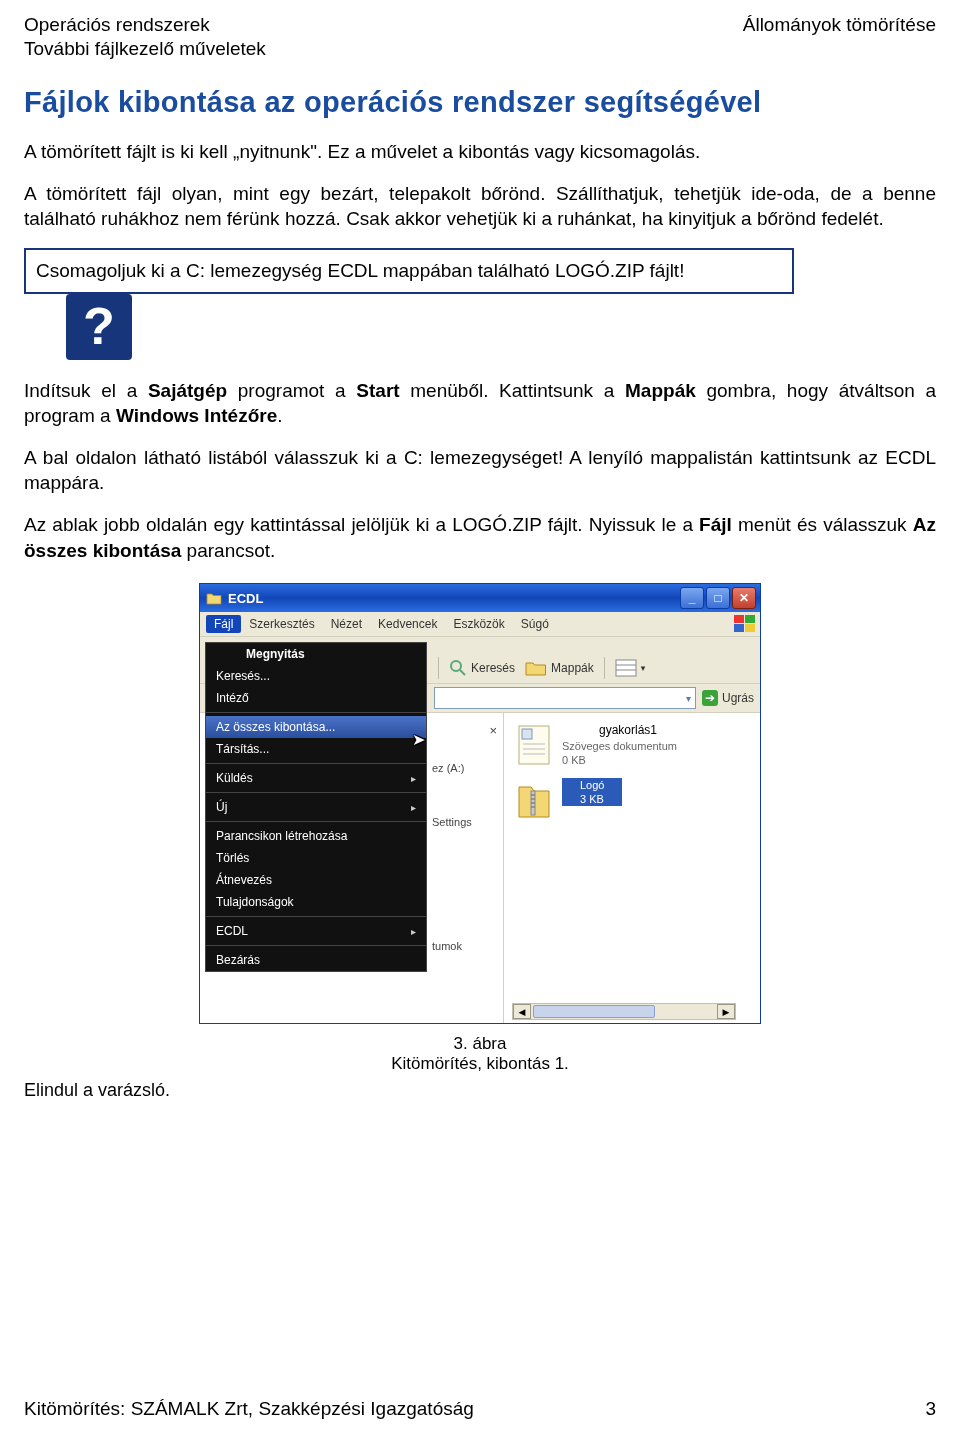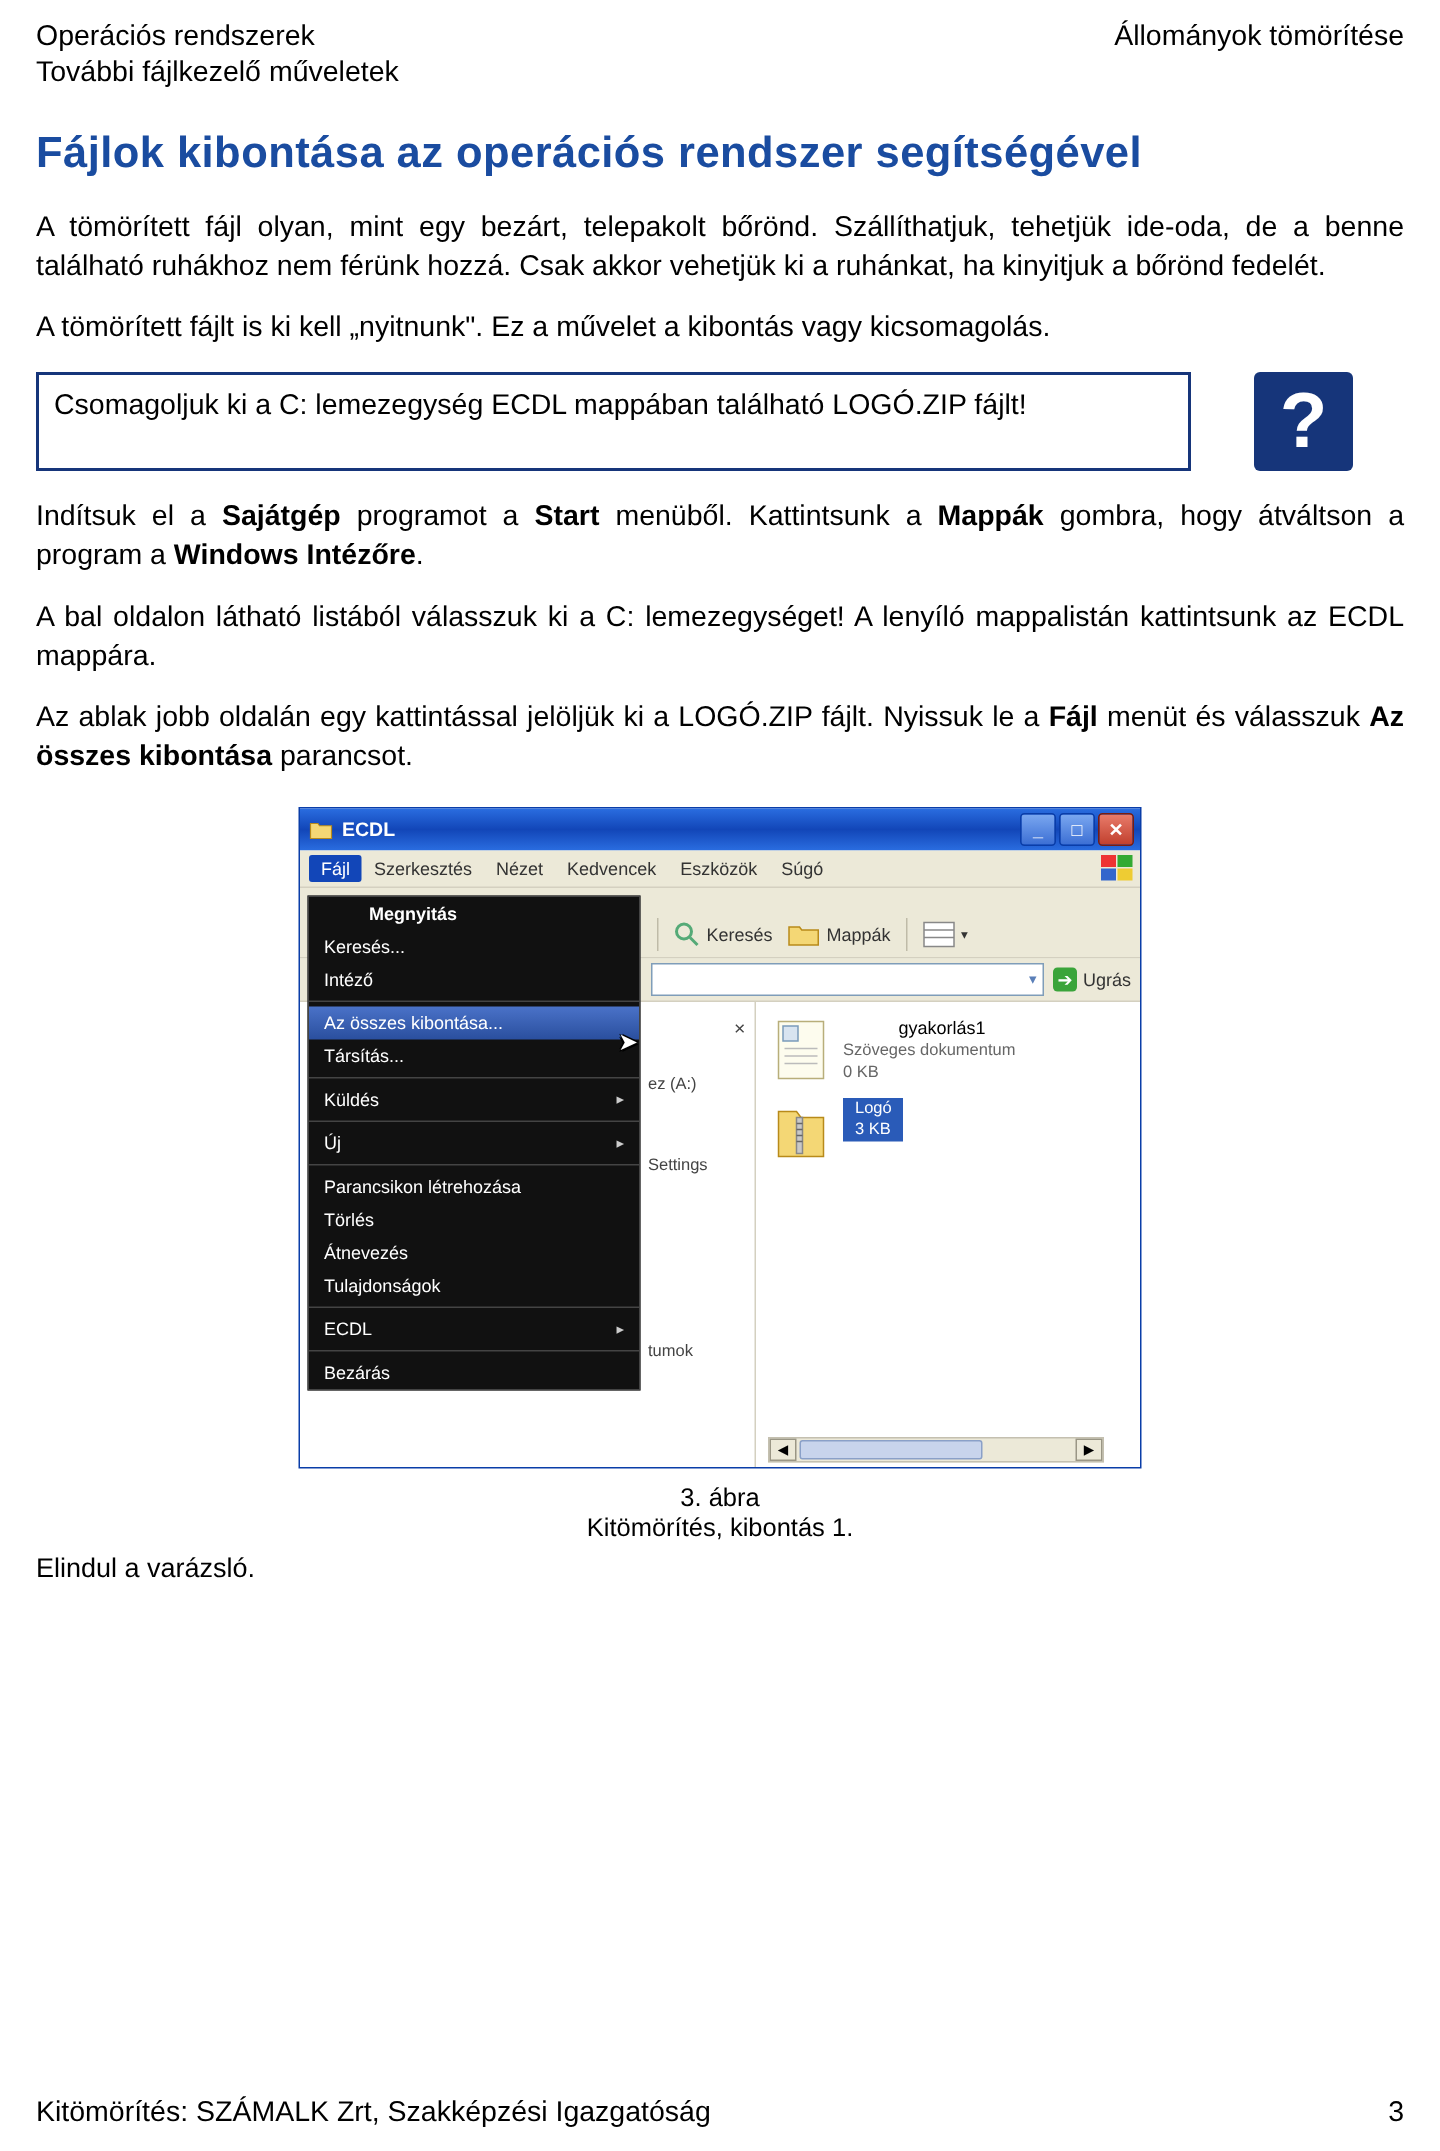--- a/index.html
+++ b/index.html
@@ -34,20 +34,21 @@
   .body-text {
     font-size: 19px;
     line-height: 1.35;
     text-align: justify;
   }
   .para { margin: 0 0 16px 0; }
   .task-row {
     display: flex;
     align-items: stretch;
     margin: 10px 0 18px 0;
+    flex-direction: column;
   }
   .task-box {
     border: 2px solid #16357a;
     padding: 8px 10px;
     font-size: 19px;
     width: 770px;
     box-sizing: border-box;
     text-align: justify;
   }
   .help-icon {
@@ -175,21 +176,21 @@
   .right-pane {
     flex:1; padding:10px 8px 4px 10px;
     display:flex; flex-direction:column;
     position:relative;
   }
   .file-row { display:flex; gap:8px; margin-bottom:10px; }
   .file-ic { width:40px; height:44px; flex:0 0 40px; display:flex; align-items:center; justify-content:center;}
   .file-meta { font-size:11px; color:#666; line-height:1.3;}
   .file-name { color:#000; font-size:12px;margin-left:37px;}
   .sel-box {
-    background:#2a5bb8; color:#fff; display:inline-block; padding:0 8px;
+    background:#2a5bb8; color:#fff; display:inline-block; padding:0 18px;
   }
   .scroll-h {
     position:absolute; bottom:3px; left:8px; right:24px; height:15px;
     background:#ece9d8; border:1px solid #c4c0b0;
     display:flex;
   }
   .sc-btn{ width:16px; background:#ece9d8; border:1px solid #9a9685; display:flex;align-items:center;justify-content:center; font-size:9px;}
   .sc-track{ flex:1; position:relative;}
   .sc-thumb{ position:absolute; left:2px; top:1px; height:11px; width:120px; background:#c8d4ec; border:1px solid #8aa0c8; border-radius:2px;}
   .figure-caption {
@@ -208,22 +209,22 @@
 <div class="page">
   <div class="header-row">
     <div>Operációs rendszerek</div>
     <div>Állományok tömörítése</div>
   </div>
   <div class="header-left-line2">További fájlkezelő műveletek</div>
 
   <h1 class="title">Fájlok kibontása az operációs rendszer segítségével</h1>
 
   <div class="body-text">
+    <p class="para">A tömörített fájlt is ki kell „nyitnunk". Ez a művelet a kibontás vagy kicsomagolás.</p>
     <p class="para">A tömörített fájl olyan, mint egy bezárt, telepakolt bőrönd. Szállíthatjuk, tehetjük ide-oda, de a benne található ruhákhoz nem férünk hozzá. Csak akkor vehetjük ki a ruhánkat, ha kinyitjuk a bőrönd fedelét.</p>
-    <p class="para">A tömörített fájlt is ki kell „nyitnunk". Ez a művelet a kibontás vagy kicsomagolás.</p>
 
     <div class="task-row">
       <div class="task-box">Csomagoljuk ki a C: lemezegység ECDL mappában található LOGÓ.ZIP fájlt!</div>
       <div class="help-icon">?</div>
     </div>
 
     <p class="para">
       <span>Indítsuk el a </span><b>Sajátgép</b><span> programot a </span><b>Start</b><span> menüből. Kattintsunk a </span><b>Mappák</b><span> gombra, hogy átváltson a program a </span><b>Windows Intézőre</b><span>.</span>
     </p>
 

